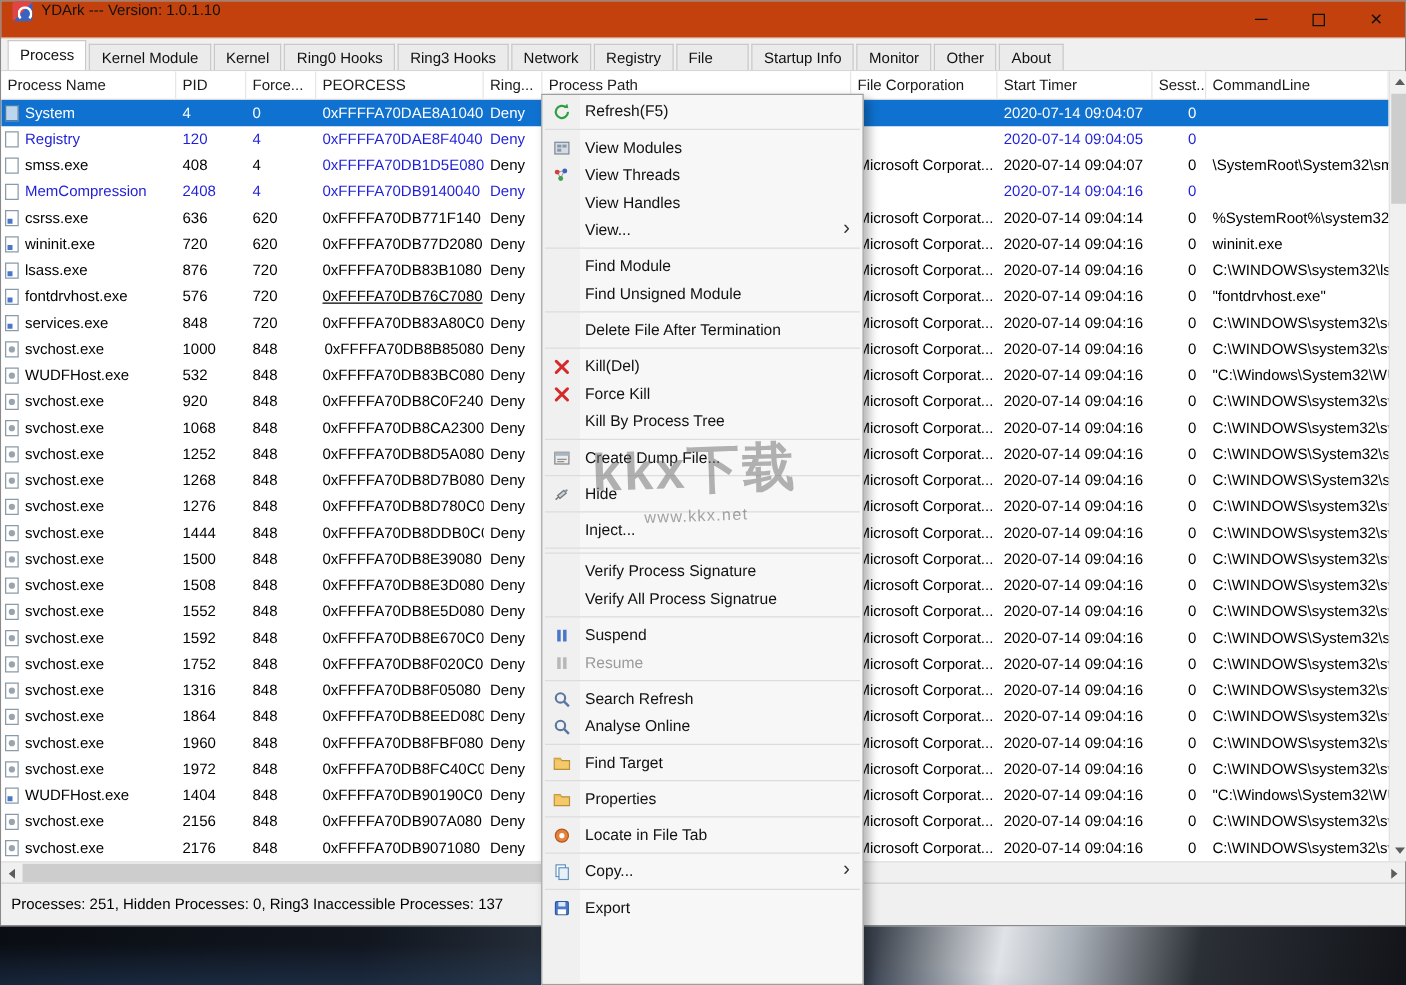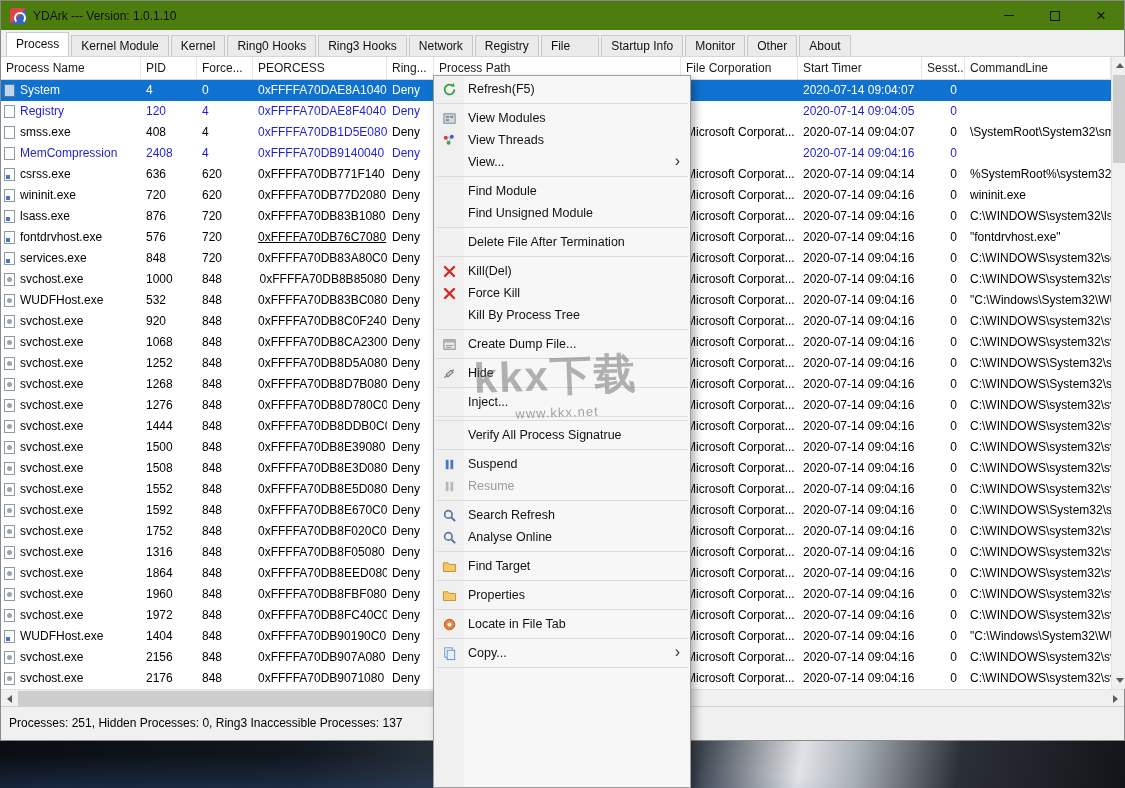--- a/index.html
+++ b/index.html
@@ -1,21 +1,21 @@
 <!DOCTYPE html>
 <html style="--sel: #0f72d0; --blue: #1f1fd8;"><head>
 <meta charset="utf-8">
 <style>
   * { margin:0; padding:0; box-sizing:border-box; }
   html,body { width:1125px; height:788px; overflow:hidden; }
   body { font-family:"Liberation Sans", sans-serif; background:#fff; position:relative; font-size:12px; color:#000; }
 
   
   .window { position:absolute; left:0; top:0; width:1125px; height:741px; background:#fff; border:1px solid #8a8a8a; }
-  .titlebar { height:30px; display:flex; align-items:center; background:#4d7c0f; border-bottom:1px solid #ececec; }
+  .titlebar { height:30px; display:flex; align-items:flex-start; background:#c2410c; border-bottom:1px solid #ececec; }
   .app-icon { width:16px; height:16px; margin:0 7px 0 9px; border-radius:3px;
               background:linear-gradient(135deg,#e04545 0 52%,#3a63c0 52% 100%); position:relative; }
   .app-icon::after { content:""; position:absolute; left:4px; top:4px; width:8px; height:8px; border-radius:50%; border:2px solid #fff; border-bottom-color:transparent; }
   .title { font-size:12px; color:#111; }
   .win-controls { margin-left:auto; display:flex; height:100%; }
   .win-btn { width:46px; height:100%; display:flex; align-items:center; justify-content:center; color:#111; }
   .glyph-min { width:10px; border-top:1px solid #111; display:block; }
   .glyph-max { width:10px; height:10px; border:1px solid #111; display:block; }
   .glyph-close { font-size:17px; line-height:1; }
 
@@ -627,20 +627,24 @@
           <path d="M4 5L10 4L7 10z" fill="none" stroke="#aaa"></path>
           <circle cx="4" cy="5" r="2.1" fill="#d04040"></circle>
           <circle cx="10.5" cy="4" r="2.1" fill="#4060c0"></circle>
           <circle cx="7" cy="10.5" r="2.1" fill="#40a050"></circle>
         </svg>
       </span>
       <span>View Threads</span>
     </div>
     <div class="mi">
       <span class="ic"></span>
+      <span>View Handles</span>
+    </div>
+    <div class="mi">
+      <span class="ic"></span>
       <span>View...</span>
       <span class="arrow">›</span>
     </div>
     <div class="msep"></div>
     <div class="mi">
       <span class="ic"></span>
       <span>Find Module</span>
     </div>
     <div class="mi">
       <span class="ic"></span>
@@ -698,20 +702,24 @@
     </div>
     <div class="msep"></div>
     <div class="mi">
       <span class="ic"></span>
       <span>Inject...</span>
     </div>
     <div class="msep"></div>
     <div class="msep"></div>
     <div class="mi">
       <span class="ic"></span>
+      <span>Verify Process Signature</span>
+    </div>
+    <div class="mi">
+      <span class="ic"></span>
       <span>Verify All Process Signatrue</span>
     </div>
     <div class="msep"></div>
     <div class="mi">
       <span class="ic">
         <svg viewBox="0 0 16 16">
           <rect x="4" y="3" width="3" height="10" fill="#4a78c8"></rect>
           <rect x="9" y="3" width="3" height="10" fill="#4a78c8"></rect>
         </svg>
       </span>
@@ -780,18 +788,28 @@
       <span class="ic">
         <svg viewBox="0 0 16 16">
           <rect x="3" y="2" width="8" height="10" fill="#fff" stroke="#6090c0"></rect>
           <rect x="5.5" y="4.5" width="8" height="10" fill="#e8f1fa" stroke="#6090c0"></rect>
         </svg>
       </span>
       <span>Copy...</span>
       <span class="arrow">›</span>
     </div>
     <div class="msep"></div>
+    <div class="mi">
+      <span class="ic">
+        <svg viewBox="0 0 16 16">
+          <rect x="2.5" y="2.5" width="11" height="11" rx="1" fill="#4a78c8" stroke="#2a58a8"></rect>
+          <rect x="5" y="2.8" width="6" height="3.8" fill="#dce8f4"></rect>
+          <rect x="4.5" y="9" width="7" height="4.3" fill="#fff"></rect>
+        </svg>
+      </span>
+      <span>Export</span>
+    </div>
   </div>
 
 <div class="watermark">
   <div class="wm-main">kkx下载</div>
   <div class="wm-sub">www.kkx.net</div>
 </div>
 
 </body></html>

